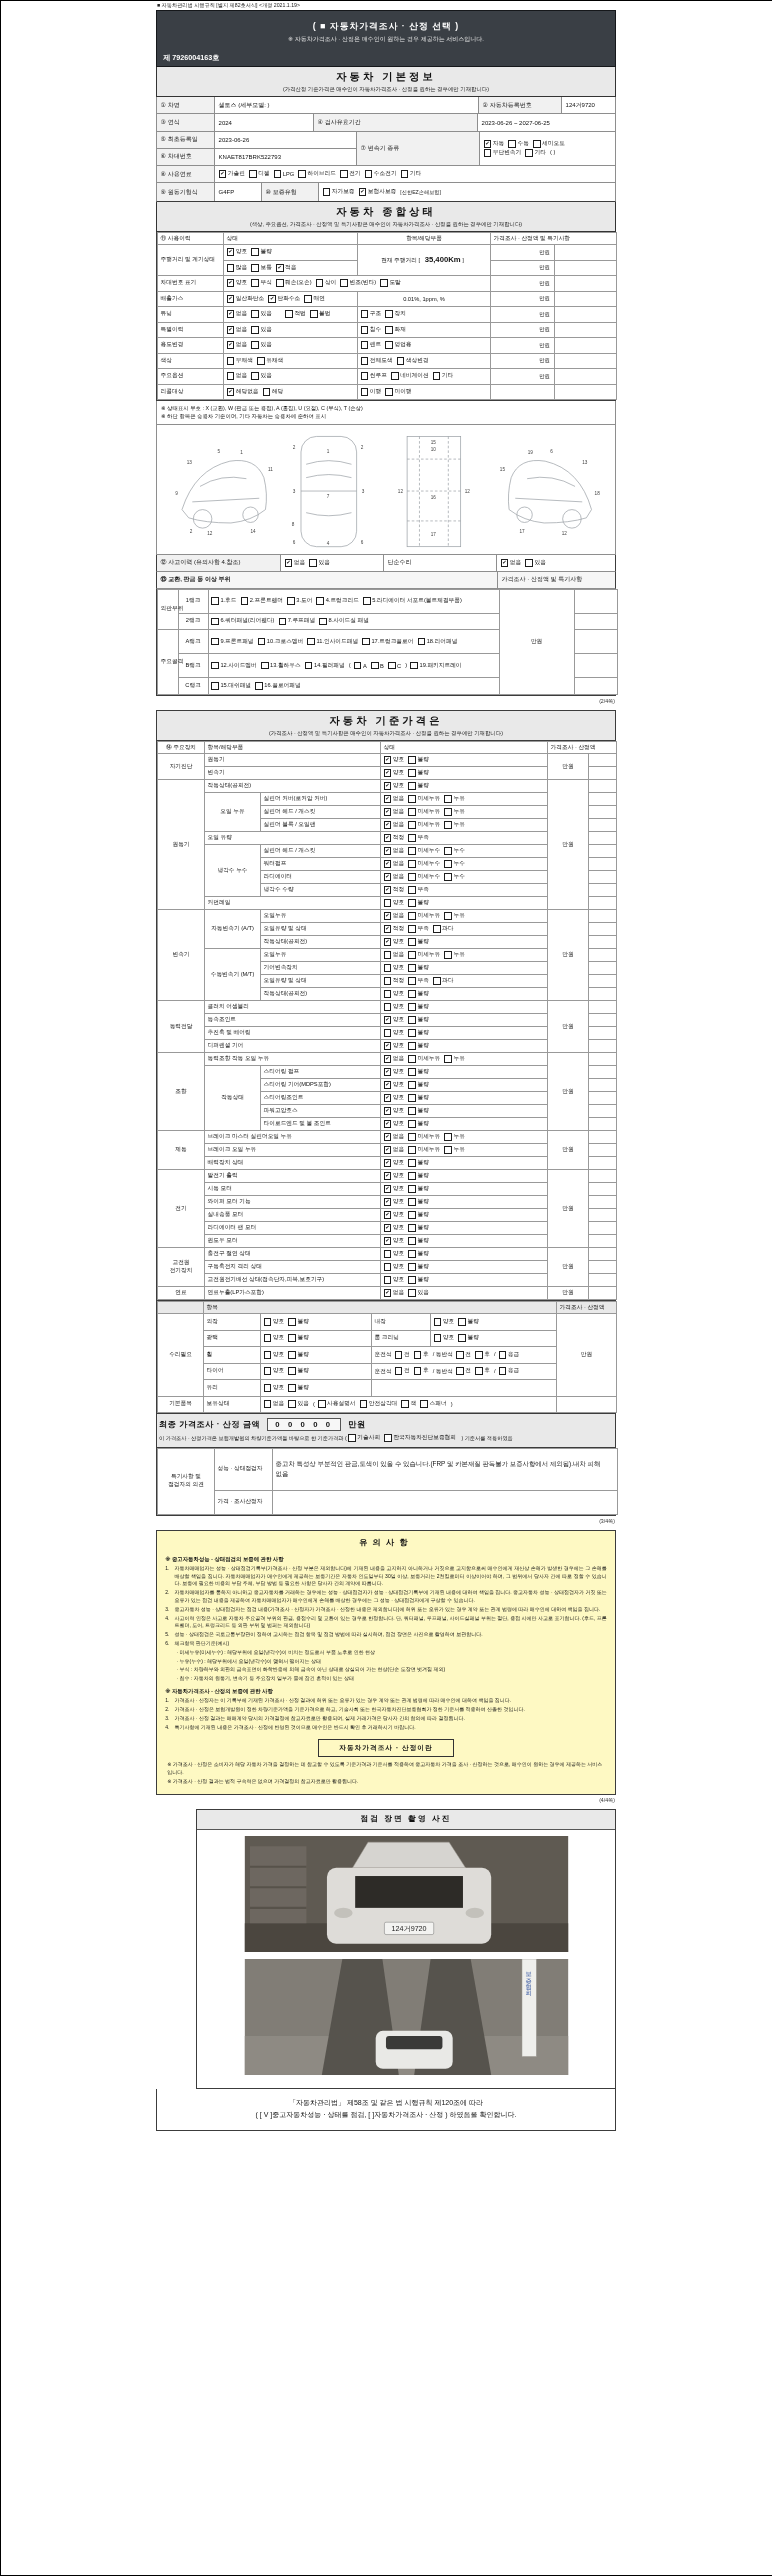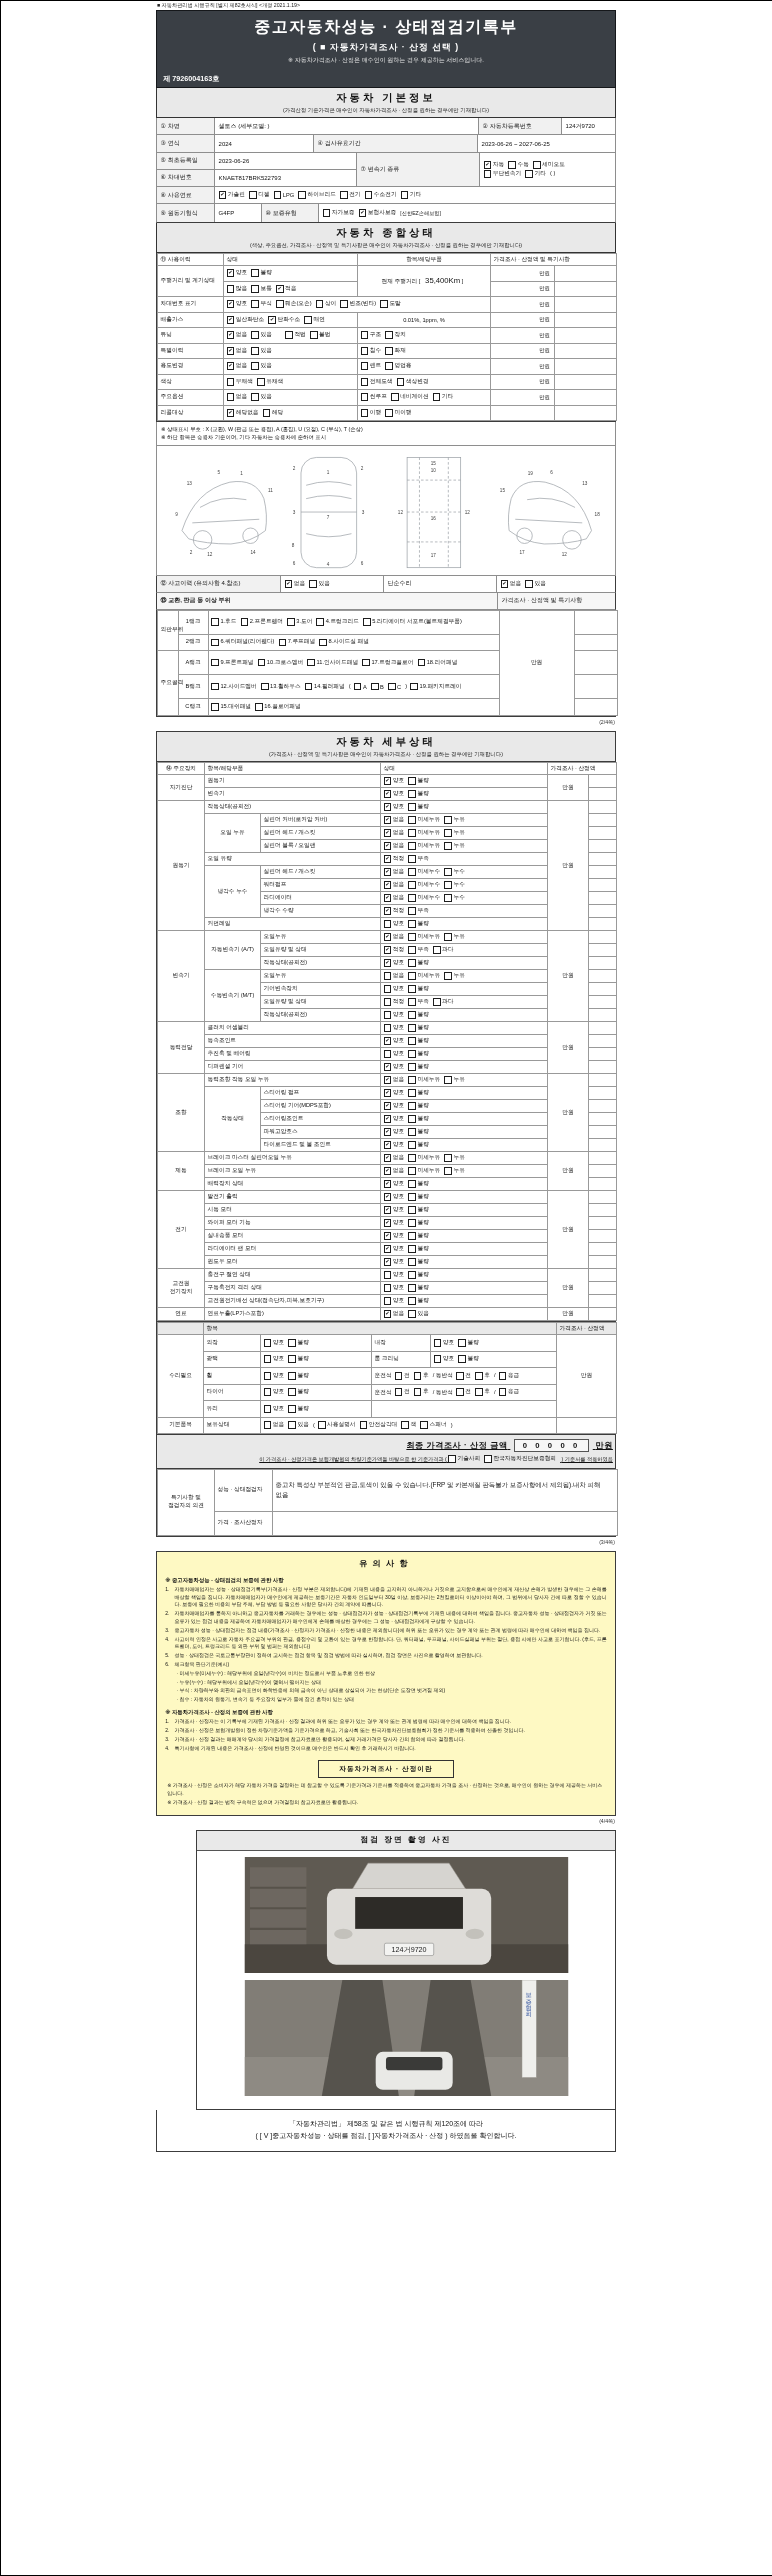--- a/index.html
+++ b/index.html
@@ -29,39 +29,39 @@
   
   table{border-collapse:collapse;width:460px;table-layout:fixed;background:#fff;}
   td,th{border:0.5px solid #999;font-size:5.7px;padding:1.5px 2.6px;vertical-align:middle;text-align:left;font-weight:normal;box-sizing:border-box;word-break:keep-all;}
   th{background:#fff;}
   .ghead th{background:#e9e9e9;}
   .lbl{background:#fff;}
   .grp{text-align:center;}
   .pr{text-align:right;padding-right:4.1px;font-size:5.4px;}
   .grp-pr{text-align:center;}
   .itemc{text-align:center;}
-  .big{font-size:7.7px;font-weight:normal;}
+  .big{font-size:7.7px;font-weight:bold;}
   .blankcol{background:#fff;}
   .tableframe{border:1px solid #3c3c3c;border-top:none;}
   .tableframe table{width:100%;}
   
   .cb{display:inline-flex;align-items:center;margin:0.5px 4.1px 0.5px 0;vertical-align:middle;}
   .bx{width:5.7px;height:5.7px;border:1px solid #1d1d1d;margin-right:1.5px;font-size:5.2px;font-weight:bold;
       line-height:5.7px;text-align:center;color:#111;background:#fff;flex:0 0 auto;}
   .cl{font-size:5.7px;white-space:nowrap;}
   .tk{font-size:5.7px;margin-right:3.1px;}
   .gap2{display:inline-block;width:9.3px;}
   .pmark{text-align:right;font-size:5.2px;color:#333;margin:2.1px 1px 5.2px 0;}
   
   .notes{border:0.5px solid #8e8e8e;border-top:none;padding:2.6px 4.1px;font-size:5.4px;line-height:1.6;background:#fff;}
   .diagbox{border:0.5px solid #8e8e8e;border-top:none;background:#fff;text-align:center;padding:3.1px 0 1px;}
   .diag text{font-size:9px;fill:#444;}
   .diag path,.diag rect,.diag ellipse,.diag line{fill:none;stroke:#9aa0a6;stroke-width:1.4;}
   
-  .finalband{background:#e9e9e9;border:1px solid #3c3c3c;border-top:none;text-align:right;padding:4.1px 2.1px;text-decoration:underline;}
+  .finalband{background:#e9e9e9;border:1px solid #3c3c3c;border-top:none;text-align:left;padding:4.1px 2.1px;}
   .finalrow{font-size:8.2px;font-weight:bold;letter-spacing:0.5px;}
   .digits{display:inline-block;border:0.5px solid #555;background:#f7f7f7;padding:1px 7.2px;margin:0 4.1px;font-size:7.7px;letter-spacing:3.1px;font-weight:bold;}
   .finalnote{font-size:5.2px;margin-top:2.6px;font-weight:normal;}
   
   .remtext{font-size:6.4px;line-height:1.55;}
   
   .notice{border:1px solid #3c3c3c;padding:5.2px 8.2px 7.2px;font-size:5px;line-height:1.5;background:#fef9c3;}
   .ntitle{text-align:center;font-size:8.2px;font-weight:bold;letter-spacing:5.2px;margin:1px 0 5.2px;}
   .nh{font-weight:bold;font-size:5.4px;margin:5.2px 0 2.1px;}
   .ni{display:flex;margin:1.5px 0;}
@@ -85,21 +85,20 @@
 </head>
 <body>
 
 <div class="frame"></div>
 
 <div class="doc">
 
   <div class="formref">■ 자동차관리법 시행규칙 [별지 제82호서식] &lt;개정 2021.1.19&gt;</div>
 
   <div class="titlebar">
-    <div class="t1">중고자동차성능 · 상태점검기록부</div>
     <div class="t2">( ■ 자동차가격조사 · 산정 선택 )</div>
     <div class="t3">※ 자동차가격조사 · 산정은 매수인이 원하는 경우 제공하는 서비스입니다.</div>
     <div class="recno">제 7926004163호</div>
   </div>
 
   <div class="band">
     <div class="bt">자동차 기본정보</div>
     <div class="bn">(가격산정 기준가격은 매수인이 자동차가격조사 · 산정을 원하는 경우에만 기재합니다)</div>
   </div>
 
@@ -619,21 +618,21 @@
                 <span class="cl">16.플로어패널</span>
               </span></td>
             <td class="blankcol"></td>
           </tr>
         </tbody>
     </table>
   </div>
   <div class="pmark">(2/4쪽)</div>
 
   <div class="band" style="border:1px solid #3c3c3c">
-    <div class="bt">자동차 세부상태</div>
+    <div class="bt">자동차 기준가격은</div>
     <div class="bn">(가격조사 · 산정액 및 특기사항은 매수인이 자동차가격조사 · 산정을 원하는 경우에만 기재합니다)</div>
   </div>
   <div class="tableframe">
     <table>
       <colgroup>
           <col style="width:47px">
           <col style="width:56px">
           <col style="width:120px">
           <col style="width:167px">
           <col style="width:41px">

